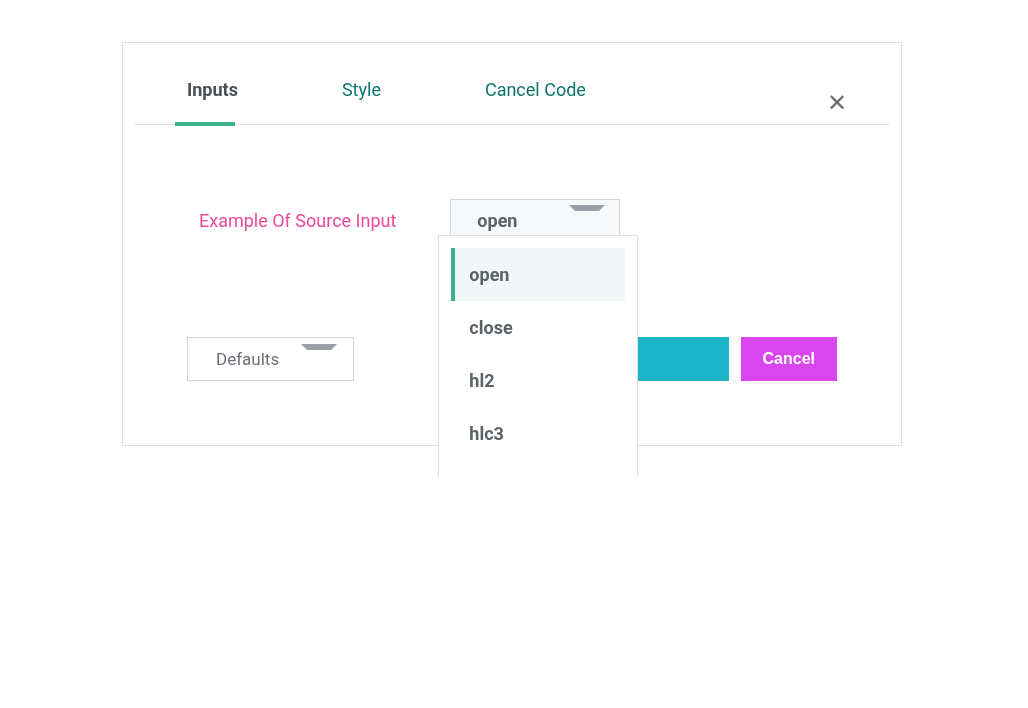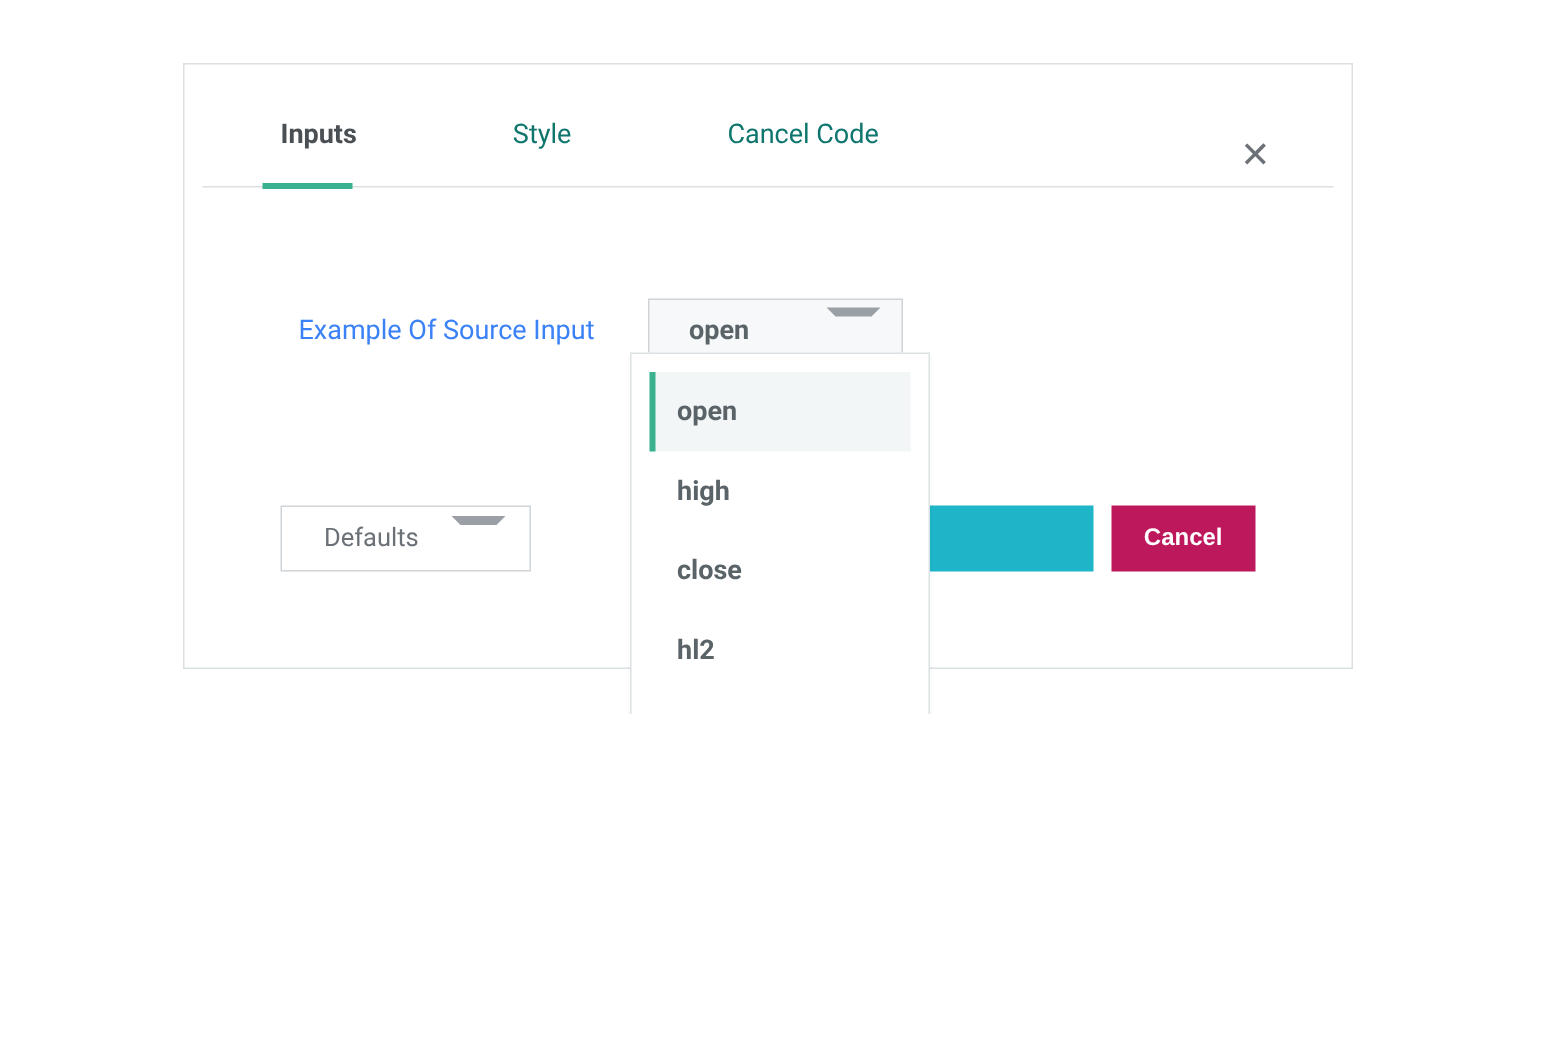--- a/index.html
+++ b/index.html
@@ -63,22 +63,22 @@
       padding: 50px 40px 40px 40px;
       position: relative;
     }
     .row {
       display: flex;
       align-items: center;
       margin-bottom: 60px;
     }
     .label {
       font-size: 18px;
-      color: #3b82f6;
-      margin-right: 12px;
+      color: #ec4899;
+      margin-right: 30px;
     }
     .select-wrap {
       position: relative;
       font-weight: bold;
     }
     .select {
       width: 170px;
       height: 42px;
       border: 1px solid #cfd4d8;
       background: #f6f8f9;
@@ -142,21 +142,21 @@
     .spacer {
       flex: 1;
     }
     .ok-btn {
       background: #1fb5c9;
       width: 110px;
       height: 44px;
       margin-right: 12px;
     }
     .cancel-btn {
-      background: #be185d;
+      background: #d946ef;
       color: #fff;
       font-size: 16px;
       font-weight: 600;
       height: 44px;
       padding: 0 22px;
       border: none;
       cursor: pointer;
       display: flex;
       align-items: center;
       justify-content: center;
@@ -176,21 +176,20 @@
   <div class="content">
     <div class="row">
       <div class="label">Example Of Source Input</div>
       <div class="select-wrap">
         <div class="select">
           <span class="select-text">open</span>
           <span class="caret"></span>
         </div>
         <div class="dropdown">
           <div class="dropdown-item selected">open</div>
-          <div class="dropdown-item">high</div>
           <div class="dropdown-item">close</div>
           <div class="dropdown-item">hl2</div>
           <div class="dropdown-item">hlc3</div>
           <div class="dropdown-item">ohlc4</div>
         </div>
       </div>
     </div>
 
     <div class="footer">
       <div class="defaults-btn">

